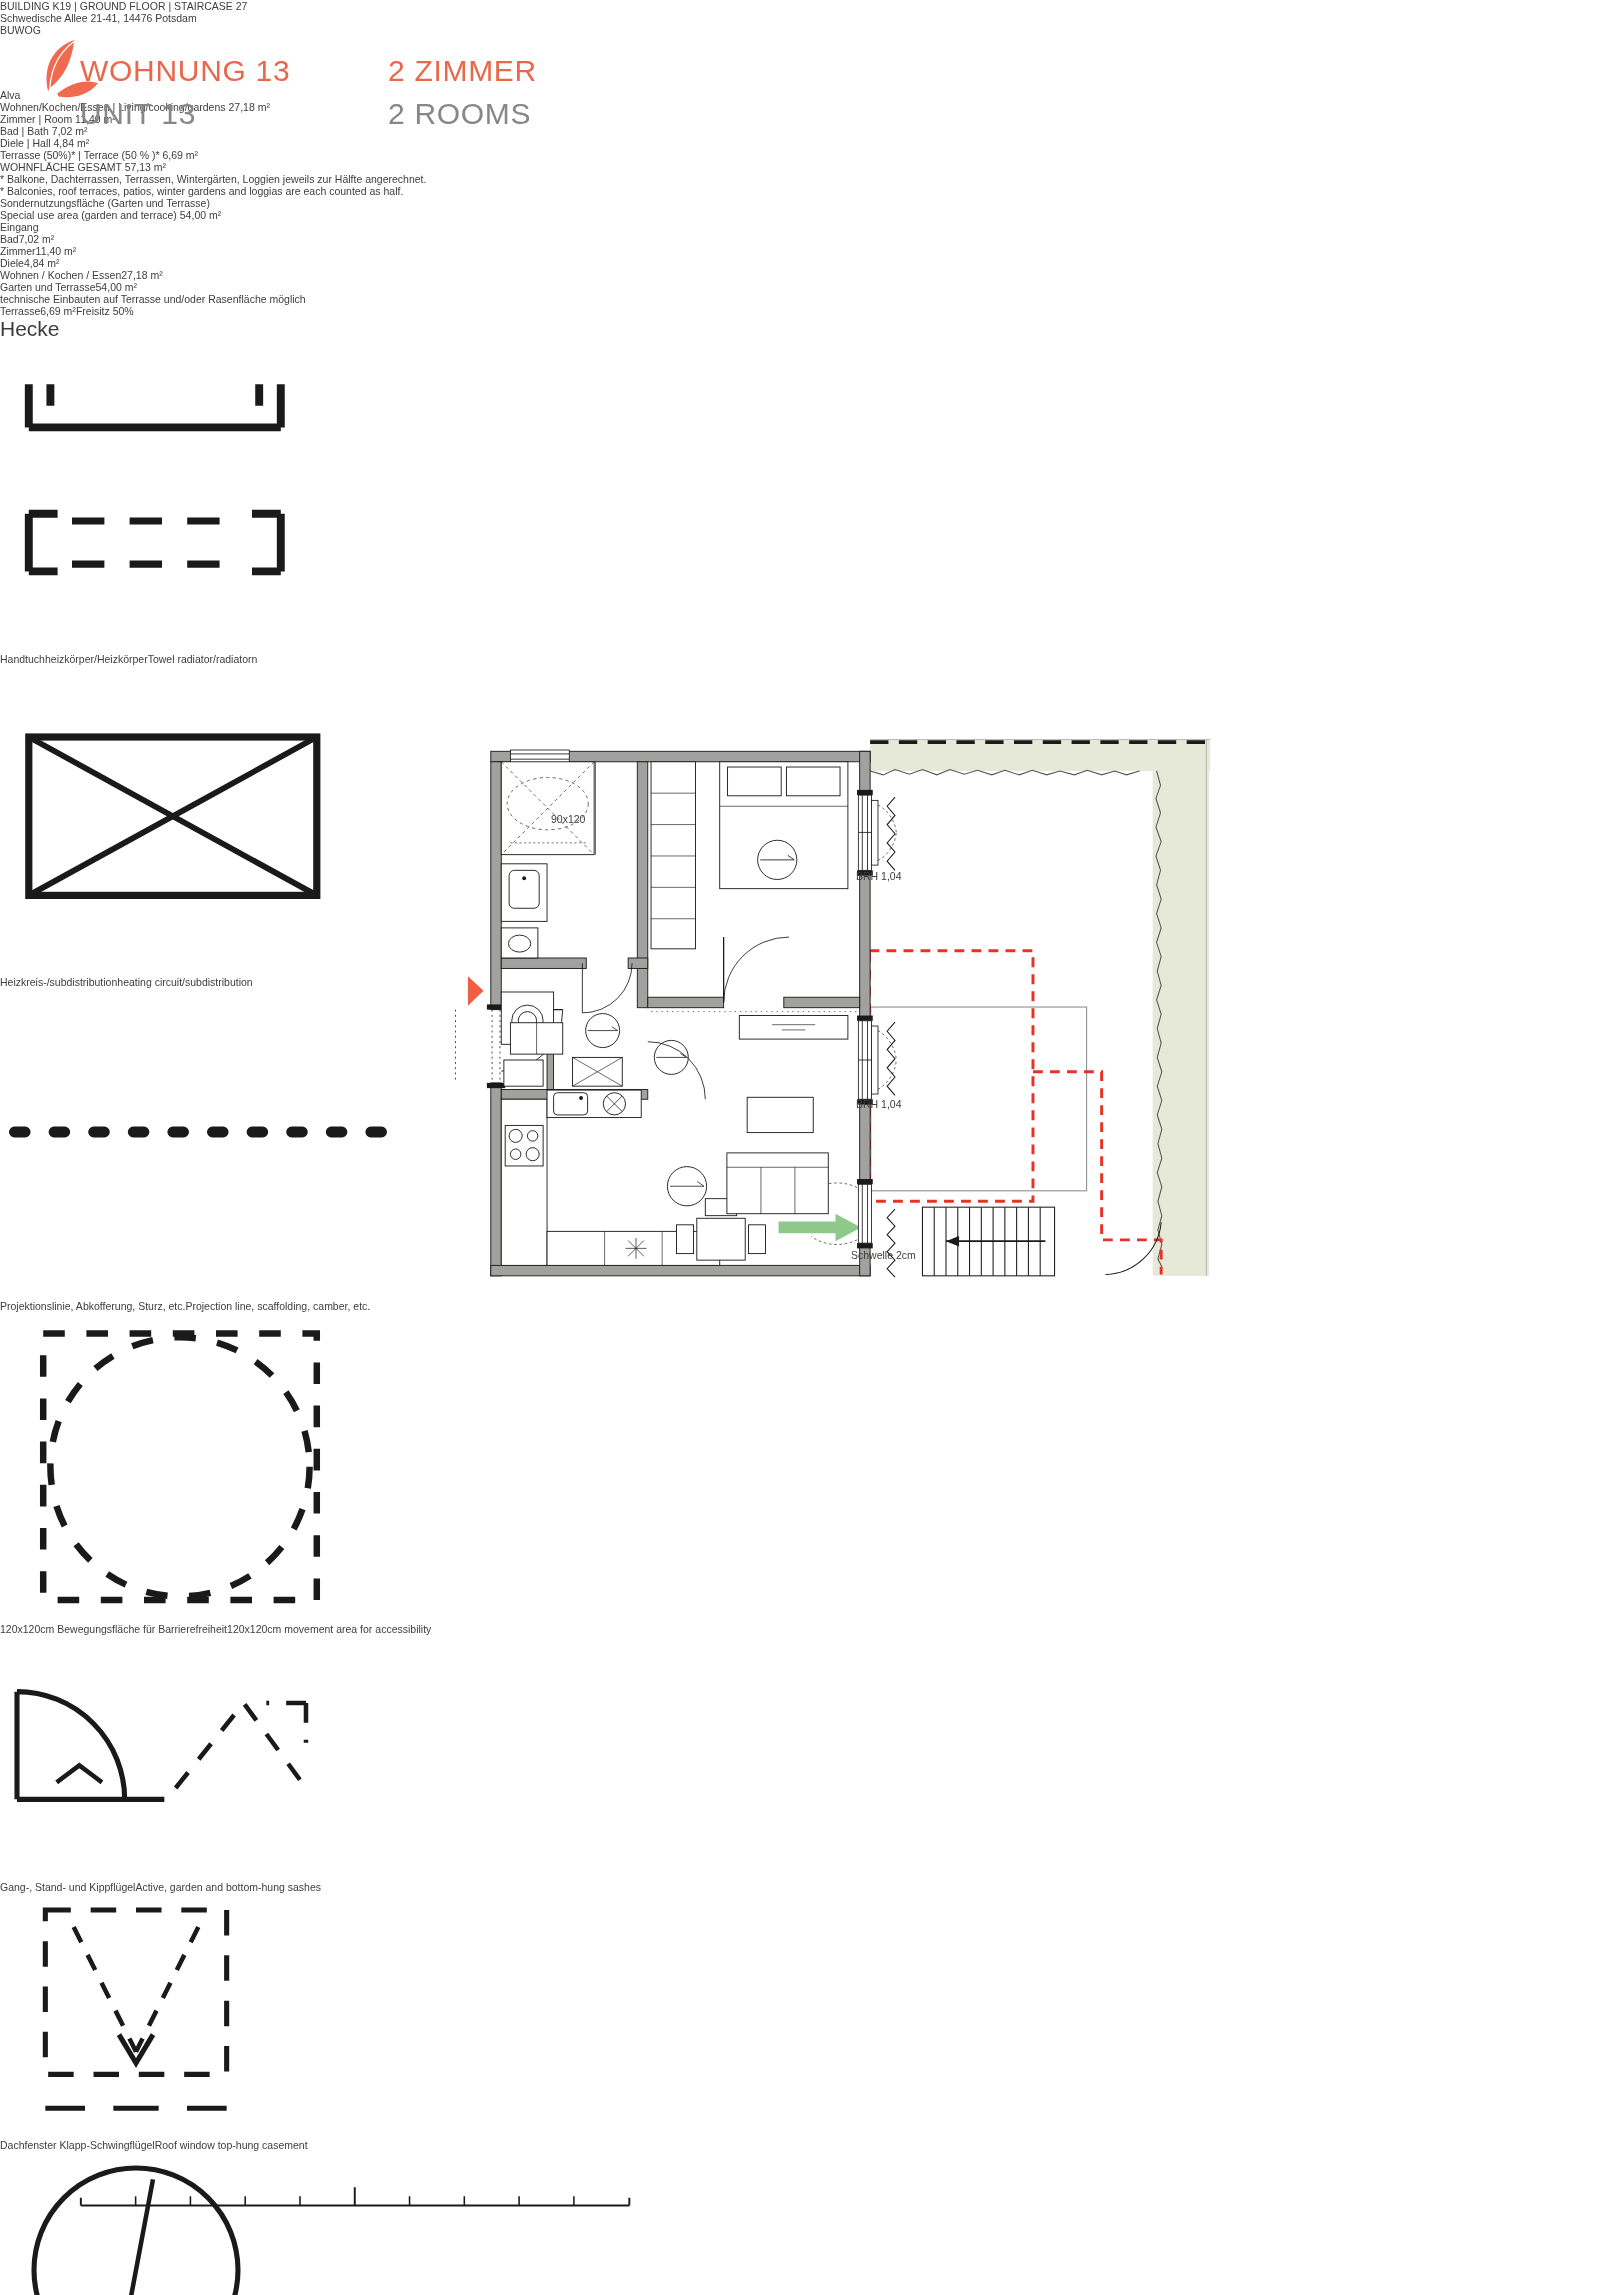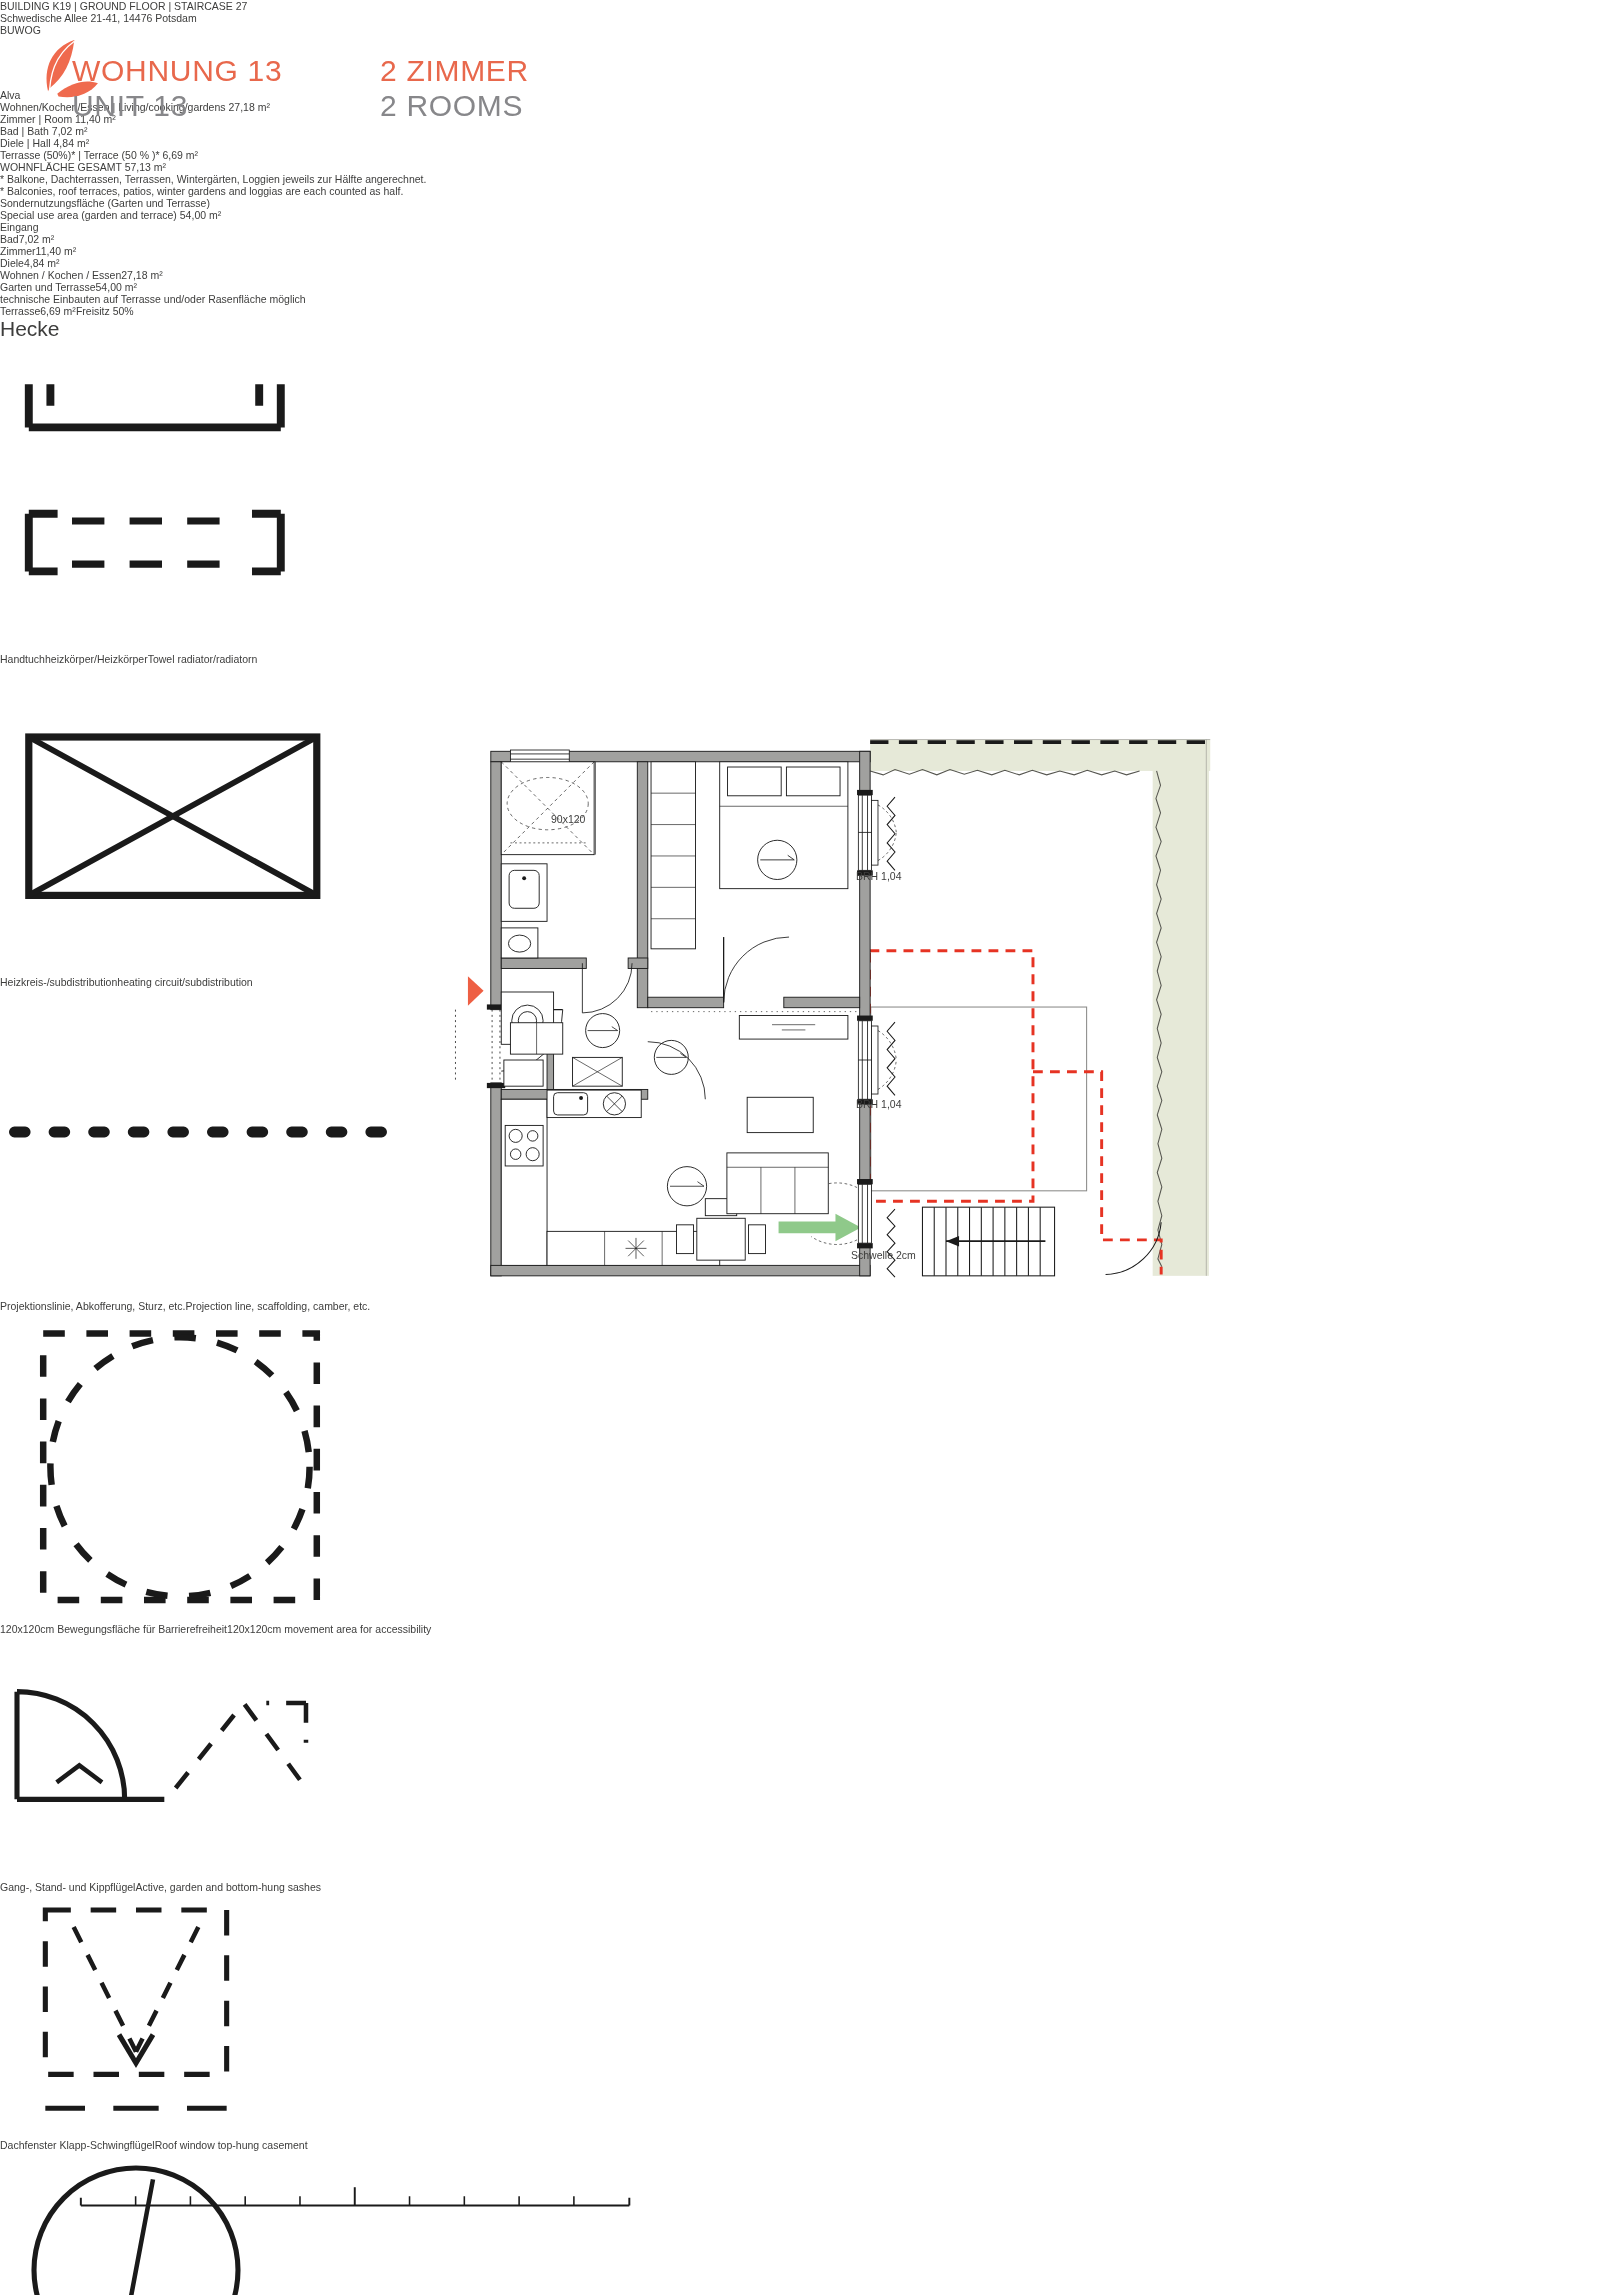--- a/index.html
+++ b/index.html
@@ -1,20 +1,20 @@
 <!DOCTYPE html>
 <html style="font-size:10.5px"><head>
 <meta charset="utf-8">
 <style>
   html,body{margin:0;padding:0;background:#ffffff;}
   .page{position:relative;width:1623px;height:2295px;background:#fff;overflow:hidden;
         font-family:"Liberation Sans", sans-serif;color:#3d3d3c;}
   .abs{position:absolute;}
   
-  .title-grid{position:absolute;left:72px;top:56px;display:grid;grid-template-columns:308px auto;row-gap:5px;}
+  .title-grid{position:absolute;left:80px;top:56px;display:grid;grid-template-columns:308px auto;row-gap:13px;}
   .t-line{font-size:30px;letter-spacing:0.7px;font-weight:400;line-height:1;}
   .t-or{color:#e8684c;}</style>
 </head>
 <body>
 
 <div class="page">
 
   <div class="title-grid">
     <div class="t-line t-or">WOHNUNG 13</div>
     <div class="t-line t-or rooms or">2 ZIMMER</div>

